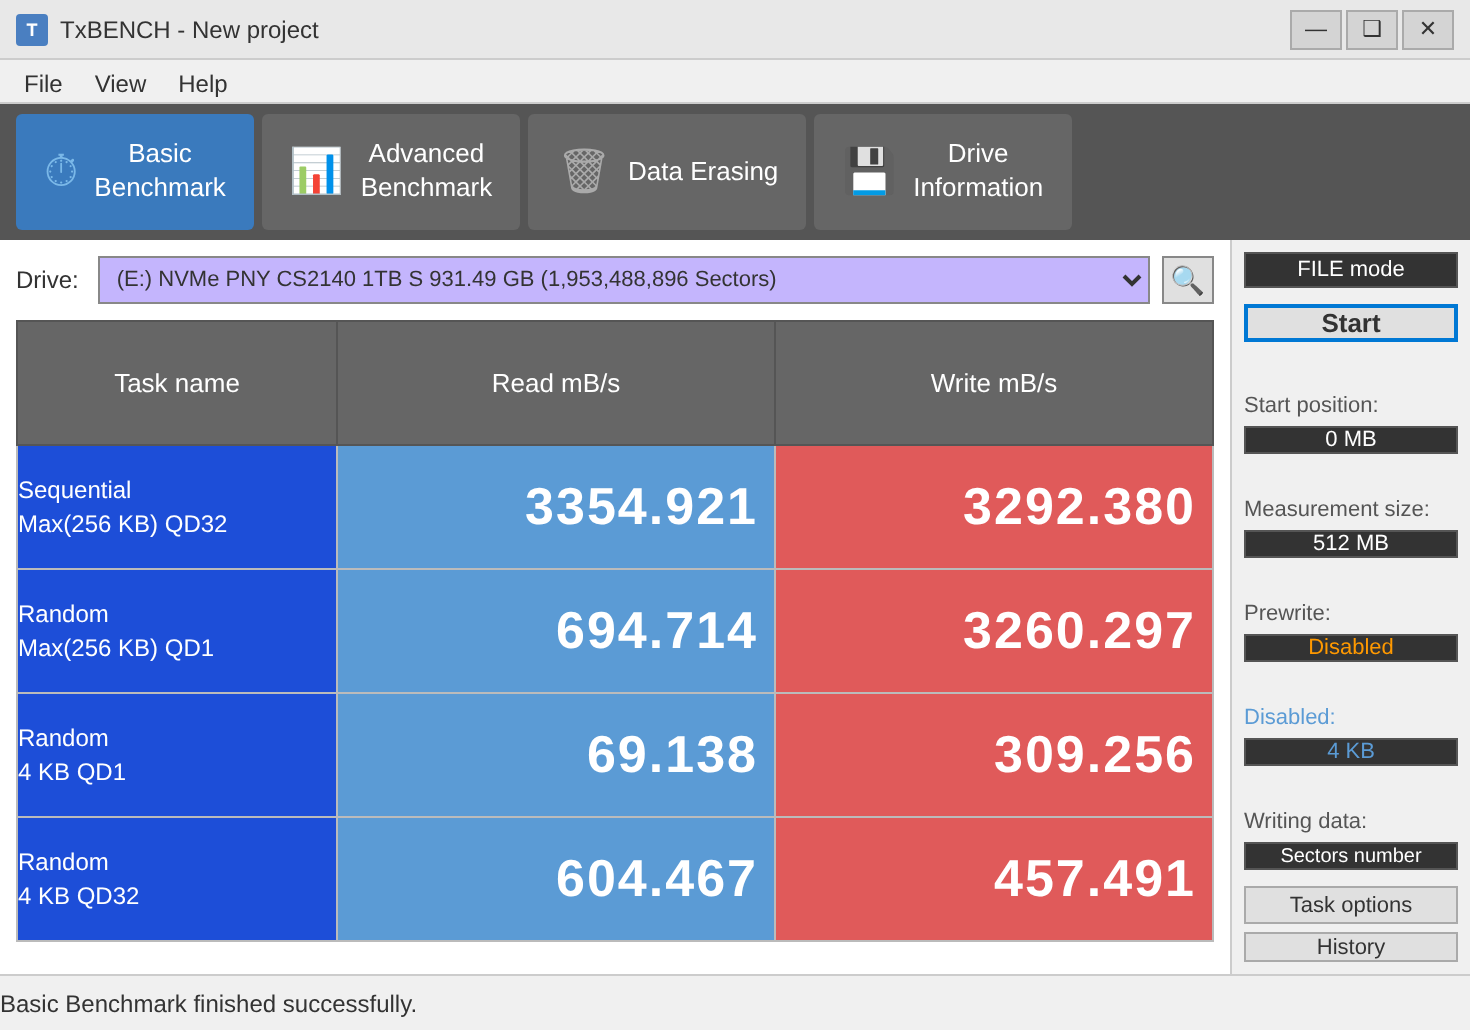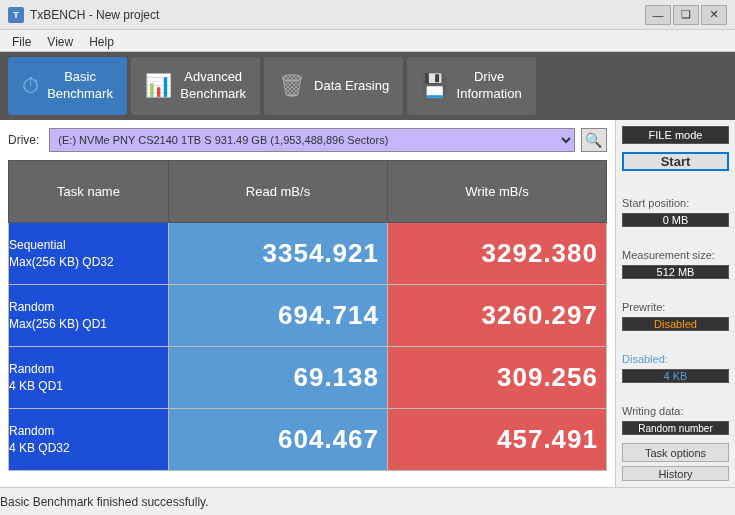--- a/index.html
+++ b/index.html
@@ -353,21 +353,21 @@
     <span class="param-label">Measurement size:</span>
     <div class="param-value">512 MB</div>
 
     <span class="param-label">Prewrite:</span>
     <div class="param-value orange">Disabled</div>
 
     <span class="param-label" style="color:#5b9bd5;">Disabled:</span>
     <div class="param-value blue">4 KB</div>
 
     <span class="param-label">Writing data:</span>
-    <div class="param-value" style="font-size:10px;">Random number</div>
+    <div class="param-value" style="font-size:10px;">Sectors number</div>
 
     <button class="task-options-btn">Task options</button>
     <button class="history-btn">History</button>
   </div>
 </div>
 
 <div class="status-bar">
   <span>Basic Benchmark finished successfully.</span>
 </div>
 

